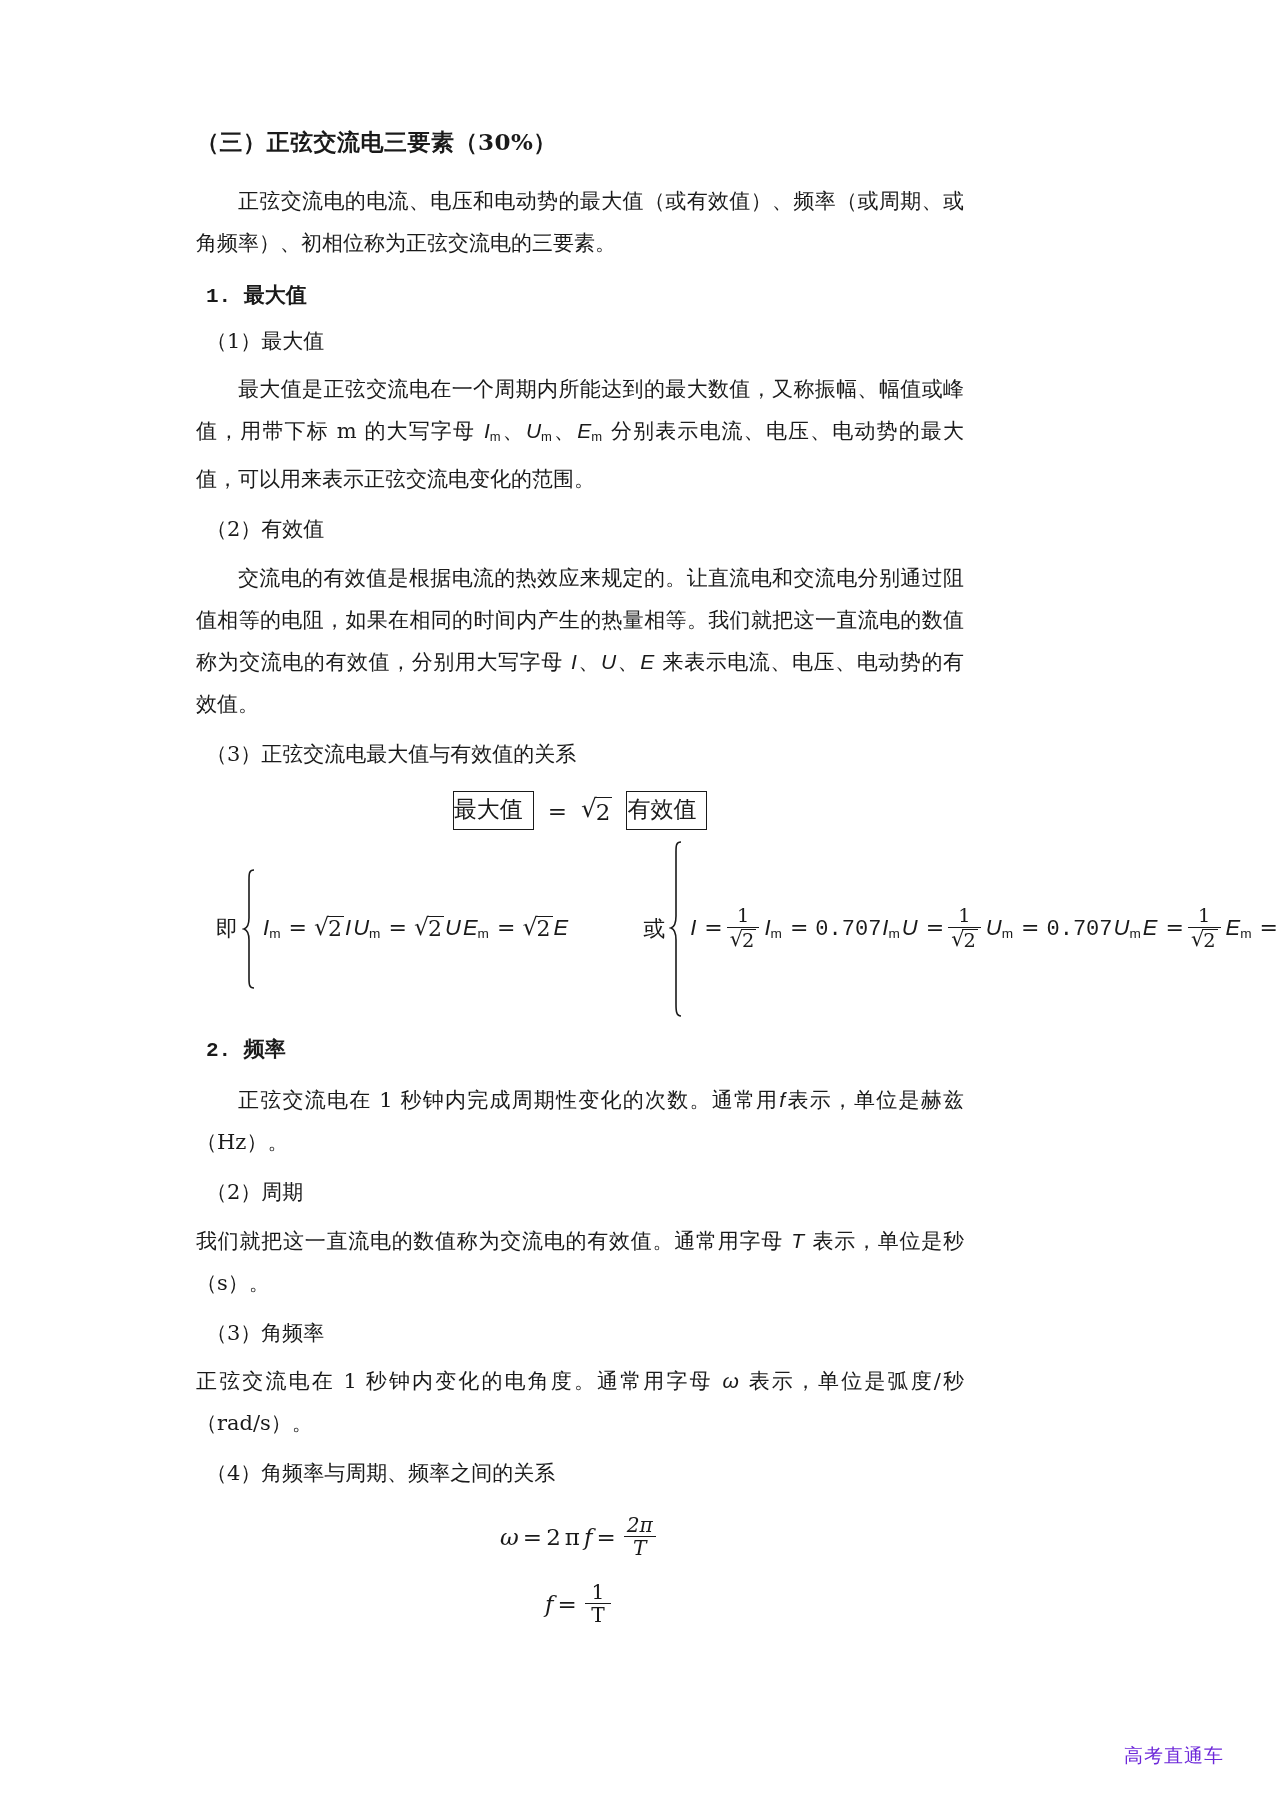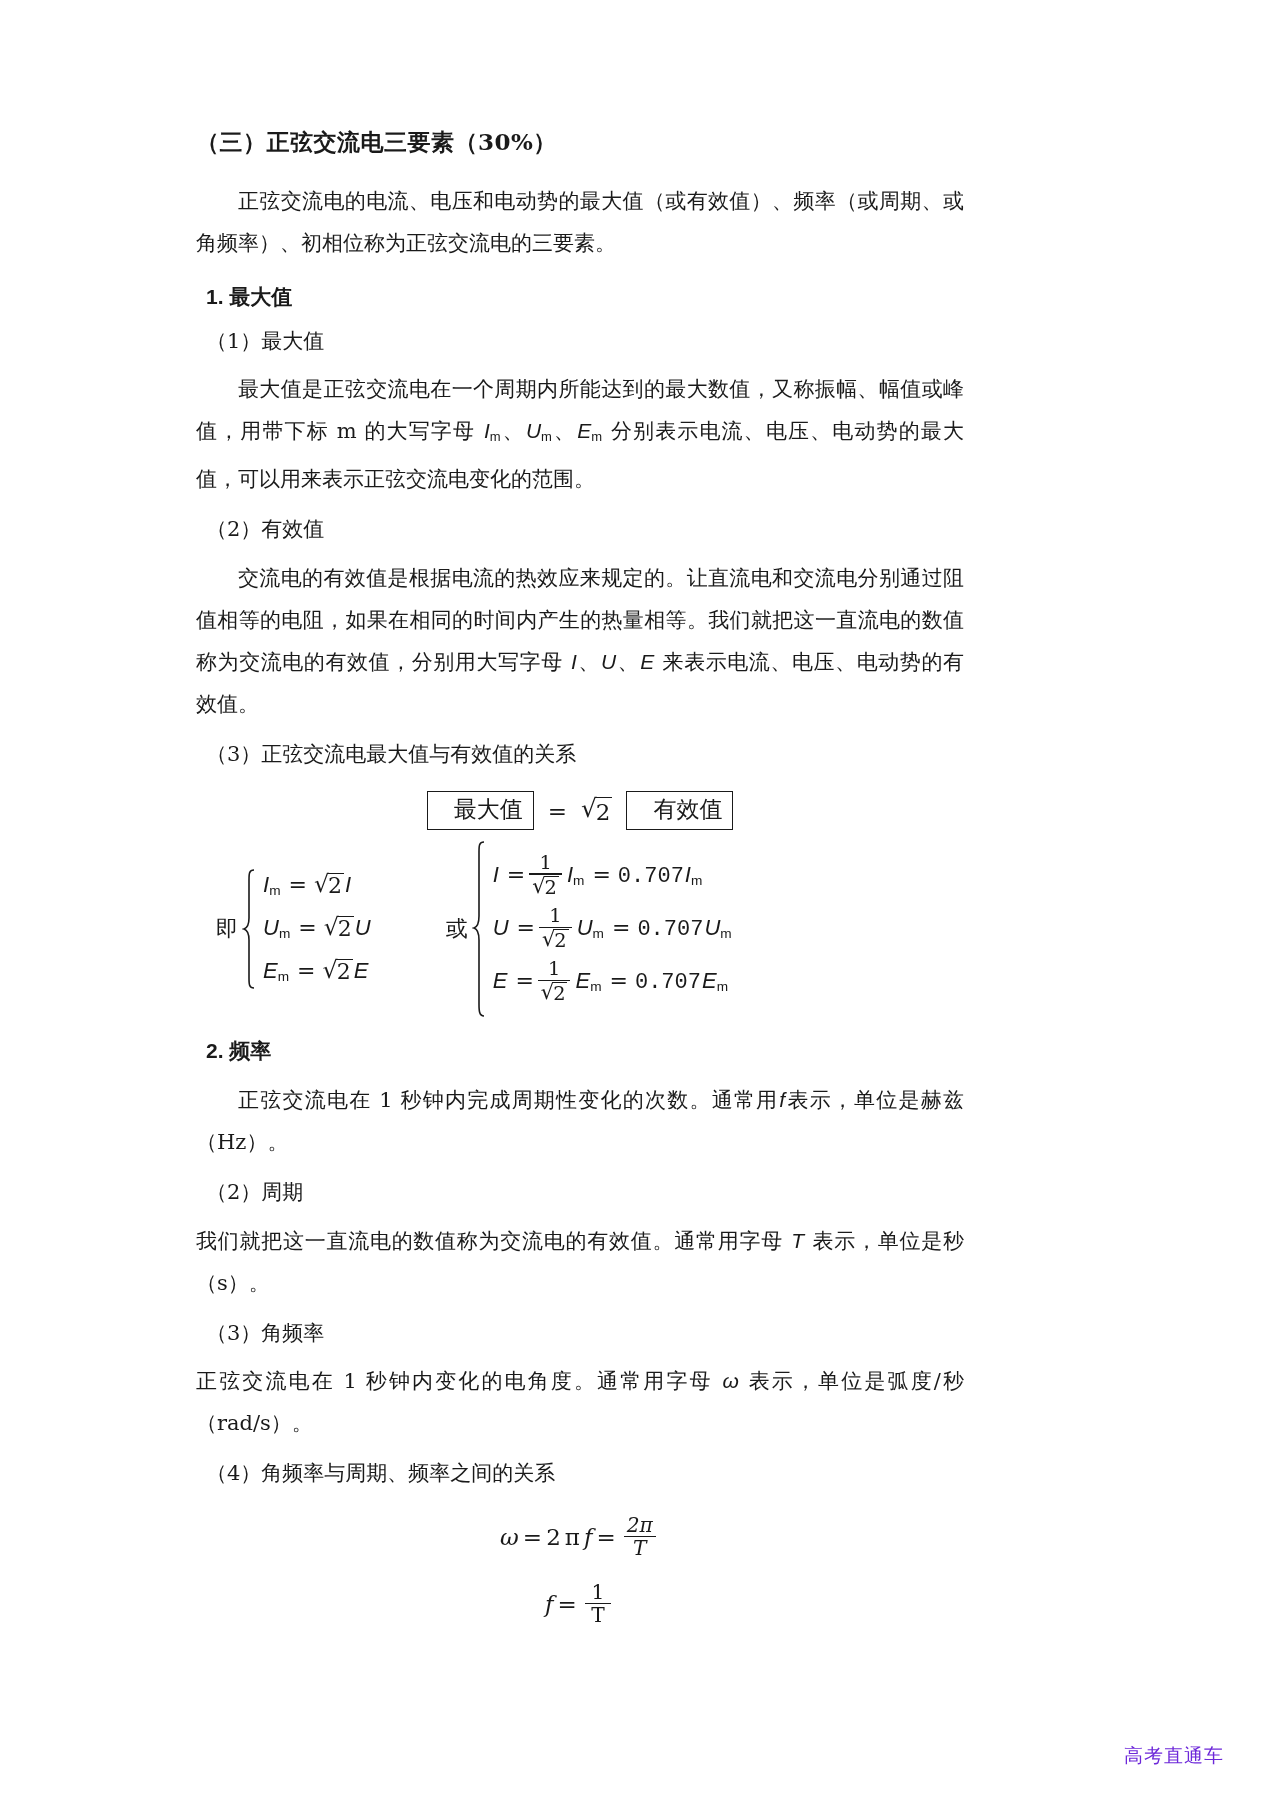--- a/index.html
+++ b/index.html
@@ -32,21 +32,21 @@
   
   .h-section {
     font-family: "DejaVu Serif", "Liberation Serif", serif;
     font-size: 23px;
     font-weight: bold;
     letter-spacing: 0.5px;
     margin: 0 0 22px 0;
     line-height: 1.4;
   }
   .h-sub {
-    font-family: Liberation Sans, sans-serif;
+    font-family: Liberation Mono, monospace;
     font-size: 21px;
     font-weight: bold;
     margin: 18px 0 14px 10px;
     line-height: 1.4;
   }
   .h-item {
     font-size: 21px;
     margin: 14px 0 12px 10px;
     line-height: 1.45;
   }
@@ -83,21 +83,21 @@
   .boxed-row {
     display: flex;
     align-items: center;
     justify-content: center;
     gap: 14px;
     margin: 22px 0 10px 0;
     font-size: 23px;
   }
   .boxcell {
     border: 1.6px solid #1a1a1a;
-    padding: 3px 10px 5px 26px;
+    padding: 3px 10px 5px 0;
     line-height: 1.25;
   }
   .eqsign { font-family: "DejaVu Serif", serif; }
   .radical {
     display: inline-flex;
     align-items: flex-start;
     font-style: italic;
   }
   .radical > .rsym {
     font-style: normal;
@@ -132,21 +132,21 @@
     line-height: 1;
     font-family: "DejaVu Serif", serif;
     margin-right: 6px;
     align-self: stretch;
     display: flex;
     align-items: center;
   }
   .brace svg { display: block; }
   .eqlines {
     display: flex;
-    flex-direction: column;
+    flex-direction: row;
     justify-content: center;
   }
   .eqline {
     font-size: 22px;
     line-height: 1.0;
     padding: 9px 0;
     white-space: nowrap;
     font-style: italic;
     font-family: "DejaVu Serif", "Liberation Serif", serif;
   }

